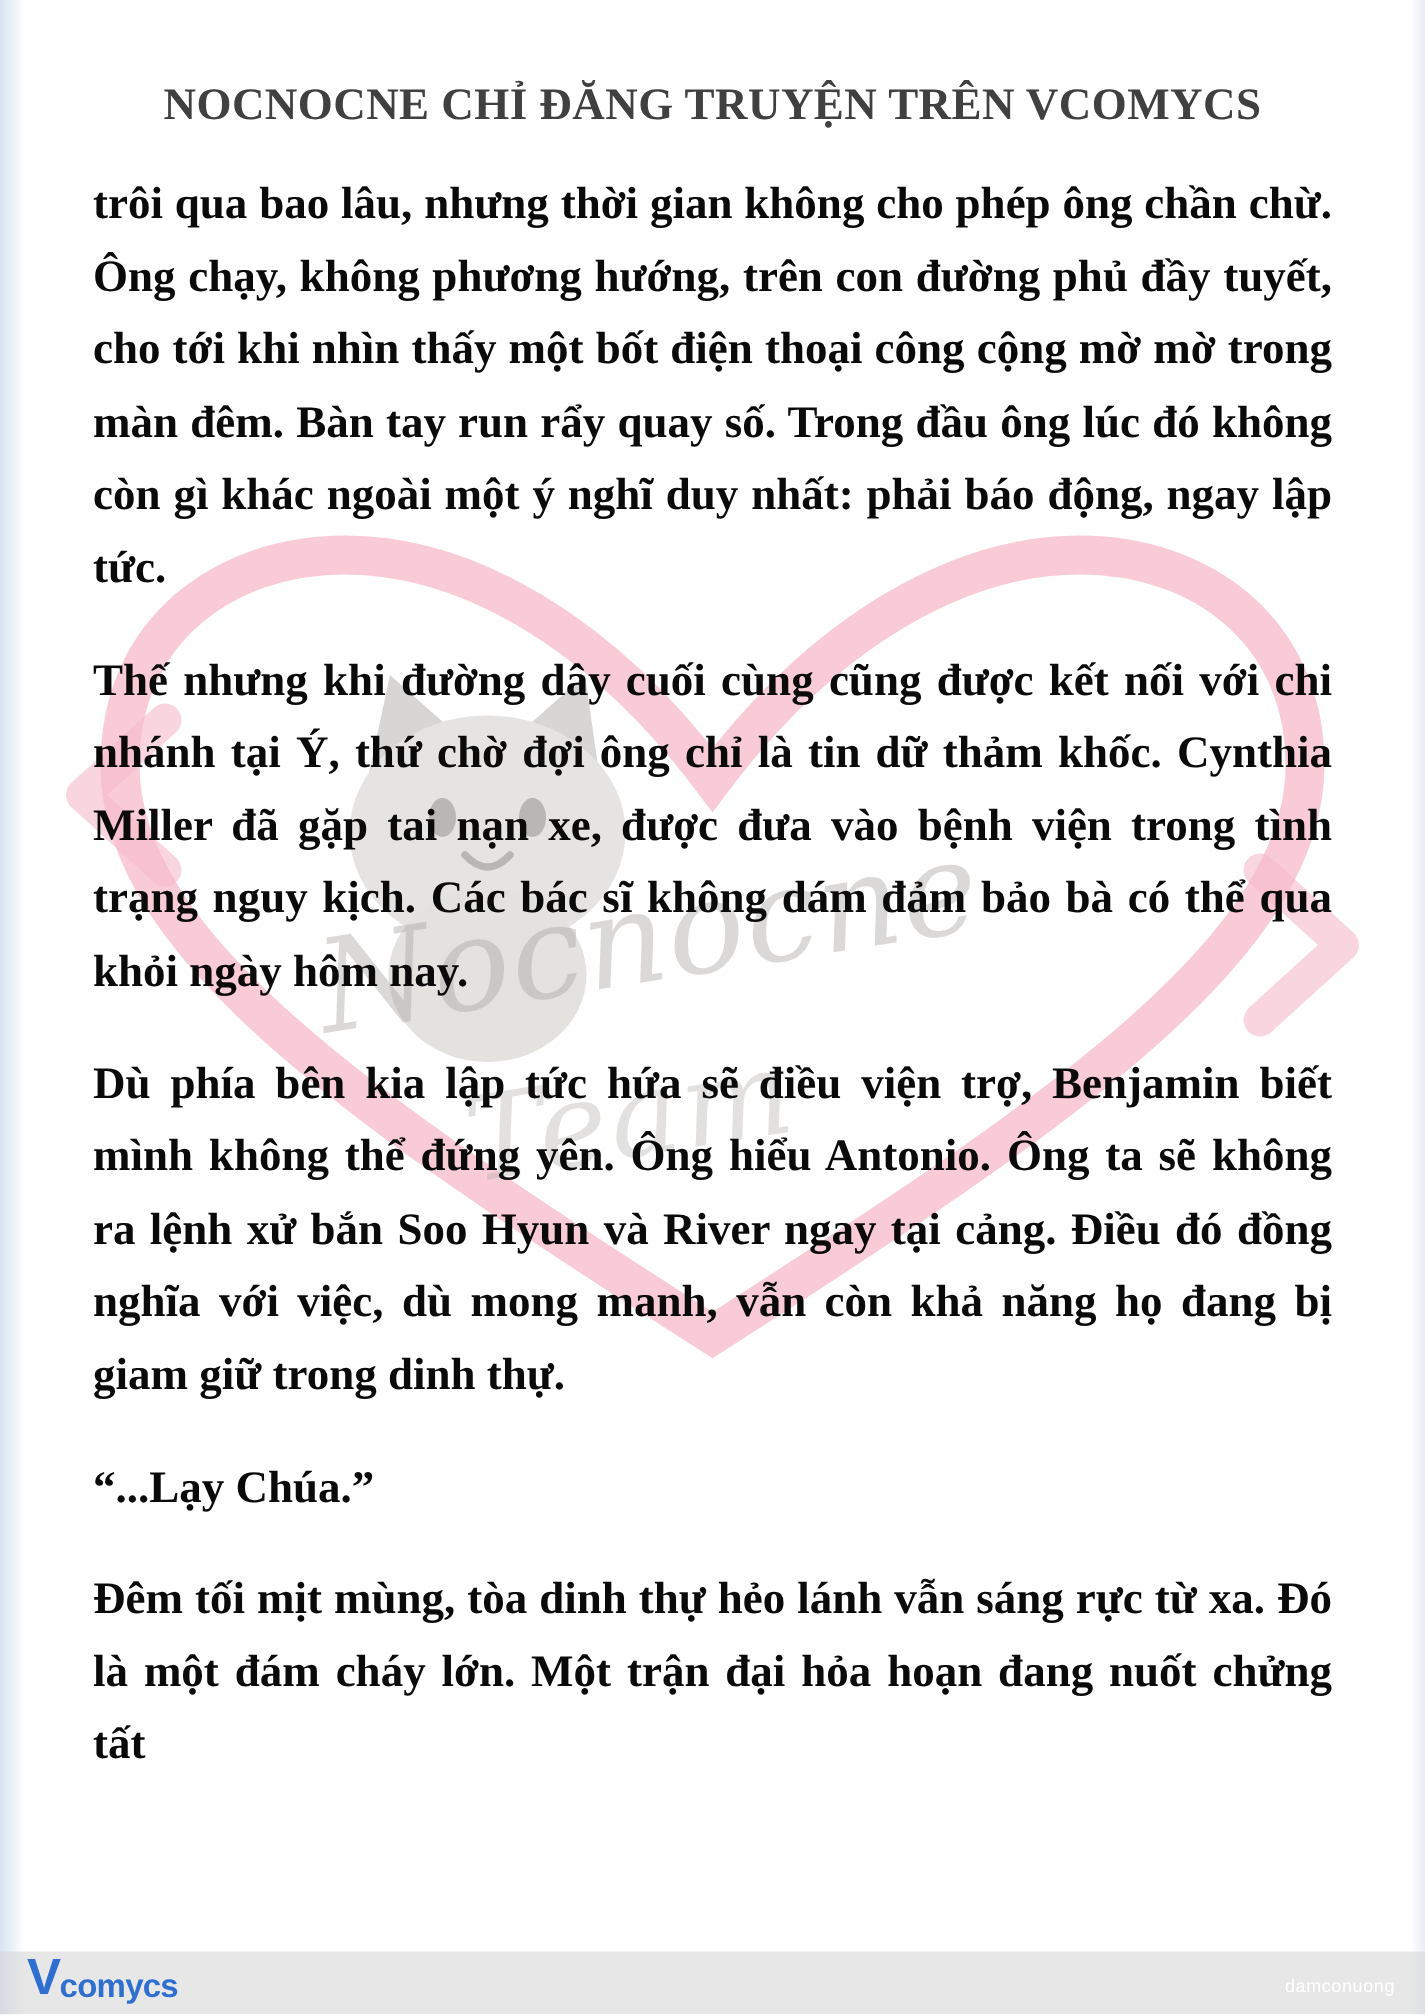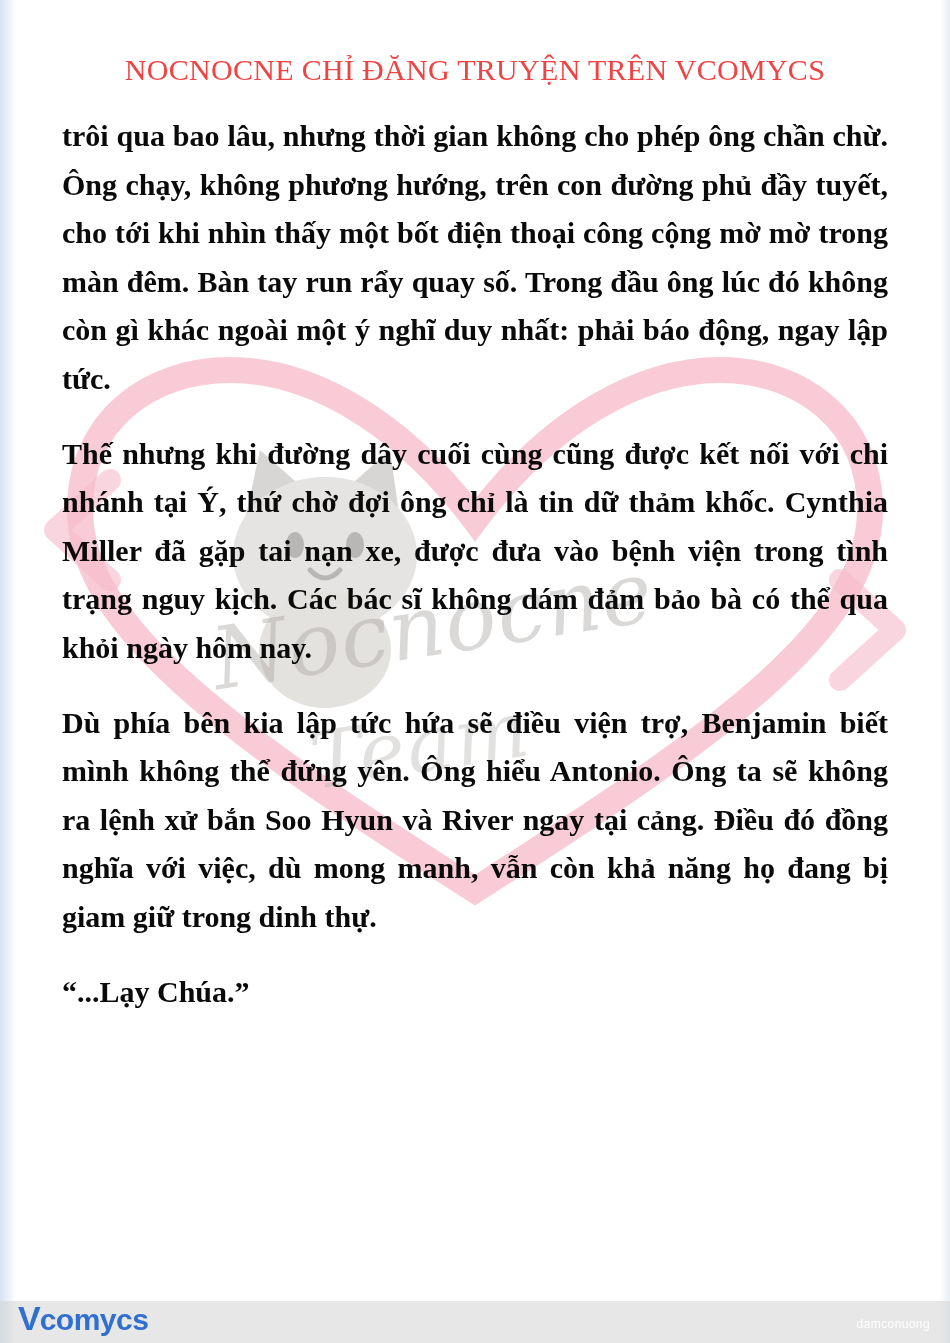--- a/index.html
+++ b/index.html
@@ -76,23 +76,23 @@
   }
 
   
   .content {
     position: relative;
     z-index: 3;
     padding: 42px 62px 0 62px;
   }
   .title {
     text-align: center;
-    color: #ef4444;
+    color: #404040;
     font-family: "Liberation Serif", serif;
-    font-weight: normal;
+    font-weight: bold;
     font-size: 30px;
     letter-spacing: 0.3px;
     margin: 10px 0 24px 0;
     line-height: 1.2;
   }
   p.para {
     font-family: "Liberation Serif", serif;
     font-size: 30px;
     font-weight: bold;
     color: #0a0a0a;
@@ -114,21 +114,21 @@
     font-family: "Liberation Sans", sans-serif;
   }
   .logo-v {
     font-size: 34px;
     font-weight: bold;
     color: #2f6fd0;
     line-height: 1;
     letter-spacing: -1px;
   }
   .logo-rest {
-    font-size: 30px;
+    font-size: 22px;
     font-weight: bold;
     color: #2f6fd0;
     line-height: 1;
     letter-spacing: -0.5px;
   }
   .footer-bar {
     position: absolute;
     left: 0;
     bottom: 0;
     width: 950px;
@@ -175,20 +175,21 @@
     <div class="wm-text2">Team</div>
   </div>
 
   <div class="content">
     <div class="title">NOCNOCNE CHỈ ĐĂNG TRUYỆN TRÊN VCOMYCS</div>
 
     <p class="para">trôi qua bao lâu, nhưng thời gian không cho phép ông chần chừ. Ông chạy, không phương hướng, trên con đường phủ đầy tuyết, cho tới khi nhìn thấy một bốt điện thoại công cộng mờ mờ trong màn đêm. Bàn tay run rẩy quay số. Trong đầu ông lúc đó không còn gì khác ngoài một ý nghĩ duy nhất: phải báo động, ngay lập tức.</p>
     <p class="para">Thế nhưng khi đường dây cuối cùng cũng được kết nối với chi nhánh tại Ý, thứ chờ đợi ông chỉ là tin dữ thảm khốc. Cynthia Miller đã gặp tai nạn xe, được đưa vào bệnh viện trong tình trạng nguy kịch. Các bác sĩ không dám đảm bảo bà có thể qua khỏi ngày hôm nay.</p>
     <p class="para">Dù phía bên kia lập tức hứa sẽ điều viện trợ, Benjamin biết mình không thể đứng yên. Ông hiểu Antonio. Ông ta sẽ không ra lệnh xử bắn Soo Hyun và River ngay tại cảng. Điều đó đồng nghĩa với việc, dù mong manh, vẫn còn khả năng họ đang bị giam giữ trong dinh thự.</p>
     <p class="para">“...Lạy Chúa.”</p>
+    <p class="para">Đêm tối mịt mùng, tòa dinh thự hẻo lánh vẫn sáng rực từ xa. Đó là một đám cháy lớn. Một trận đại hỏa hoạn đang nuốt chửng tất</p>
   </div>
 
   <div class="footer-bar"></div>
 
   <div class="footer-left">
     <span class="logo-v">V</span>
     <span class="logo-rest">comycs</span>
   </div>
 
   <div class="footer-right">damconuong</div>

